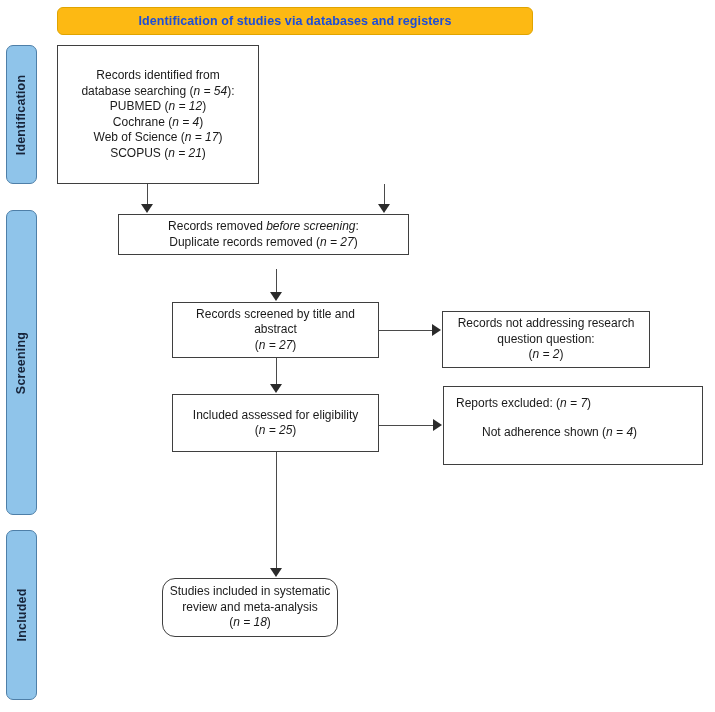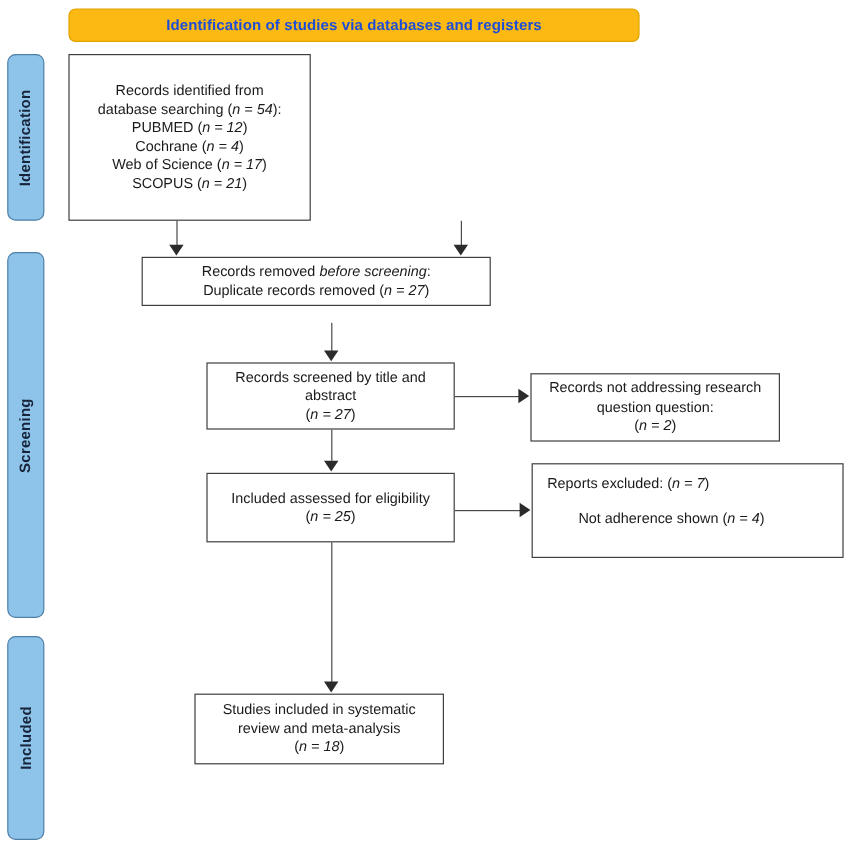--- a/index.html
+++ b/index.html
@@ -100,21 +100,21 @@
   .spacer { height: 13px; }
 
   
   #box-records-identified { left: 57px;  top: 45px;  width: 202px; height: 139px; }
   #box-additional-records { left: 295px; top: 45px;  width: 179px; height: 139px; }
   #box-records-removed    { left: 118px; top: 214px; width: 291px; height: 41px;  }
   #box-records-screened   { left: 172px; top: 302px; width: 207px; height: 56px; align-items: center;  }
   #box-records-excluded   { left: 442px; top: 301px; width: 208px; height: 57px; margin-top: 10px;  }
   #box-reports-assessed   { left: 172px; top: 394px; width: 207px; height: 58px;  }
   #box-reports-excluded   { left: 443px; top: 386px; width: 260px; height: 79px;  }
-  #box-studies-included   { left: 162px; top: 578px; width: 208px; height: 59px;  }
+  #box-studies-included   { left: 162px; top: 578px; width: 176px; height: 59px; border-radius: 13px;  }
 
   
   .vline {
     position: absolute;
     width: 0;
     border-left: 1.6px solid #4a4a4a;
   }
   .hline {
     position: absolute;
     height: 0;

